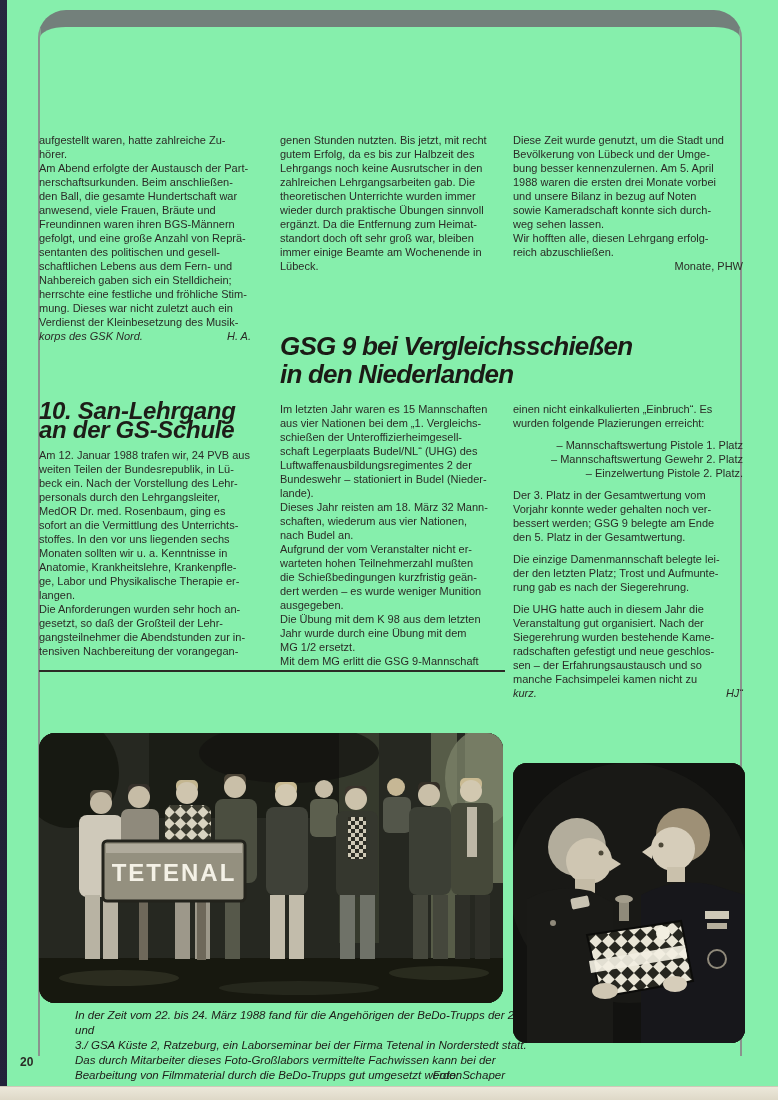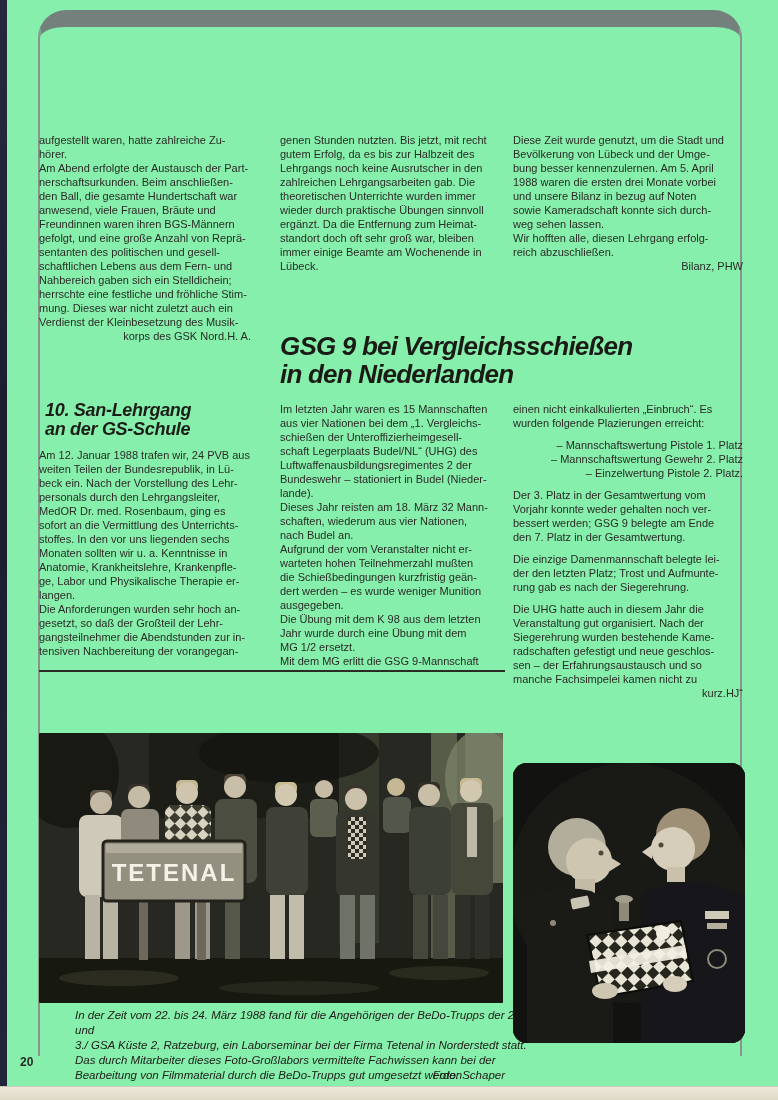--- a/index.html
+++ b/index.html
@@ -25,35 +25,35 @@
     border-left:2px solid #8A938E;
     border-right:2px solid #8A938E;
     border-radius:28px 28px 0 0;
     box-sizing:border-box;
   }
   .body-text{
     font-size:11px;line-height:14px;
     white-space:pre-line;
     color:#2B2B26;
   }
-  .sigrow{display:flex;justify-content:flex-end;
-    font-size:11px;line-height:14px;color:#2B2B26;}
+  .sigrow{display:flex;justify-content:space-between;
+    font-size:11px;line-height:14px;color:#2B2B26;font-style:italic;}
   .sig-right{text-align:right;font-size:11px;line-height:14px;color:#2B2B26;}
   .section-heading{
-    font-size:18px;line-height:19px;
+    font-size:24px;line-height:19px;
     font-weight:700;font-style:italic;
-    letter-spacing:-0.3px;white-space:pre-line;color:#1D1D18;margin:0;padding-left:6px;
+    letter-spacing:-0.3px;white-space:pre-line;color:#1D1D18;margin:0;
   }
   .main-headline{
     font-size:26px;line-height:28px;
     font-weight:700;font-style:italic;
     letter-spacing:-0.8px;white-space:pre-line;color:#1B1B16;margin:0;
   }
   .rule{left:39px;top:670px;width:466px;height:0;border-top:2px solid #2B2B26;}
-  .photo{border-radius:2px;overflow:hidden;background:#15150f;
+  .photo{border-radius:16px;overflow:hidden;background:#15150f;
     box-shadow:0 0 0 1px #2a2a22 inset;}
   .photo svg{display:block;}
   .caption{
     font-size:11.5px;line-height:15px;font-style:italic;
     white-space:pre-line;color:#20201B;
   }
   .credit{font-size:11.5px;line-height:15px;font-style:italic;
     text-align:right;color:#20201B;}
   .page-number{font-size:12px;font-weight:700;color:#2B2B26;}
 </style>
@@ -119,21 +119,21 @@
   <div class="abs" style="left:513px;top:133px;width:230px;">
     <div class="body-text">Diese Zeit wurde genutzt, um die Stadt und
 Bevölkerung von Lübeck und der Umge-
 bung besser kennenzulernen. Am 5. April
 1988 waren die ersten drei Monate vorbei
 und unsere Bilanz in bezug auf Noten
 sowie Kameradschaft konnte sich durch-
 weg sehen lassen.
 Wir hofften alle, diesen Lehrgang erfolg-
 reich abzuschließen.</div>
-    <div class="sig-right">Bilanz, PHW</div>
+    <div class="sig-right">Monate, PHW</div>
   </div>
 
   <h1 class="abs main-headline" style="left:280px;top:332px;width:470px;">GSG 9 bei Vergleichsschießen
 in den Niederlanden</h1>
 
   <div class="abs body-text" style="left:280px;top:402px;width:212px;">Im letzten Jahr waren es 15 Mannschaften
 aus vier Nationen bei dem „1. Vergleichs-
 schießen der Unteroffizierheimgesell-
 schaft Legerplaats Budel/NL“ (UHG) des
 Luftwaffenausbildungsregimentes 2 der
@@ -154,21 +154,21 @@
 
   <div class="abs" style="left:513px;top:402px;width:230px;">
     <div class="body-text">einen nicht einkalkulierten „Einbruch“. Es
 wurden folgende Plazierungen erreicht:</div>
     <div class="body-text" style="margin-top:8px;text-align:right;">– Mannschaftswertung Pistole 1. Platz
 – Mannschaftswertung Gewehr 2. Platz
 – Einzelwertung Pistole 2. Platz.</div>
     <div class="body-text" style="margin-top:8px;">Der 3. Platz in der Gesamtwertung vom
 Vorjahr konnte weder gehalten noch ver-
 bessert werden; GSG 9 belegte am Ende
-den 7. Platz in der Gesamtwertung.</div>
+den 5. Platz in der Gesamtwertung.</div>
     <div class="body-text" style="margin-top:8px;">Die einzige Damenmannschaft belegte lei-
 der den letzten Platz; Trost und Aufmunte-
 rung gab es nach der Siegerehrung.</div>
     <div class="body-text" style="margin-top:8px;">Die UHG hatte auch in diesem Jahr die
 Veranstaltung gut organisiert. Nach der
 Siegerehrung wurden bestehende Kame-
 radschaften gefestigt und neue geschlos-
 sen – der Erfahrungsaustausch und so
 manche Fachsimpelei kamen nicht zu</div>
     <div class="sigrow">

